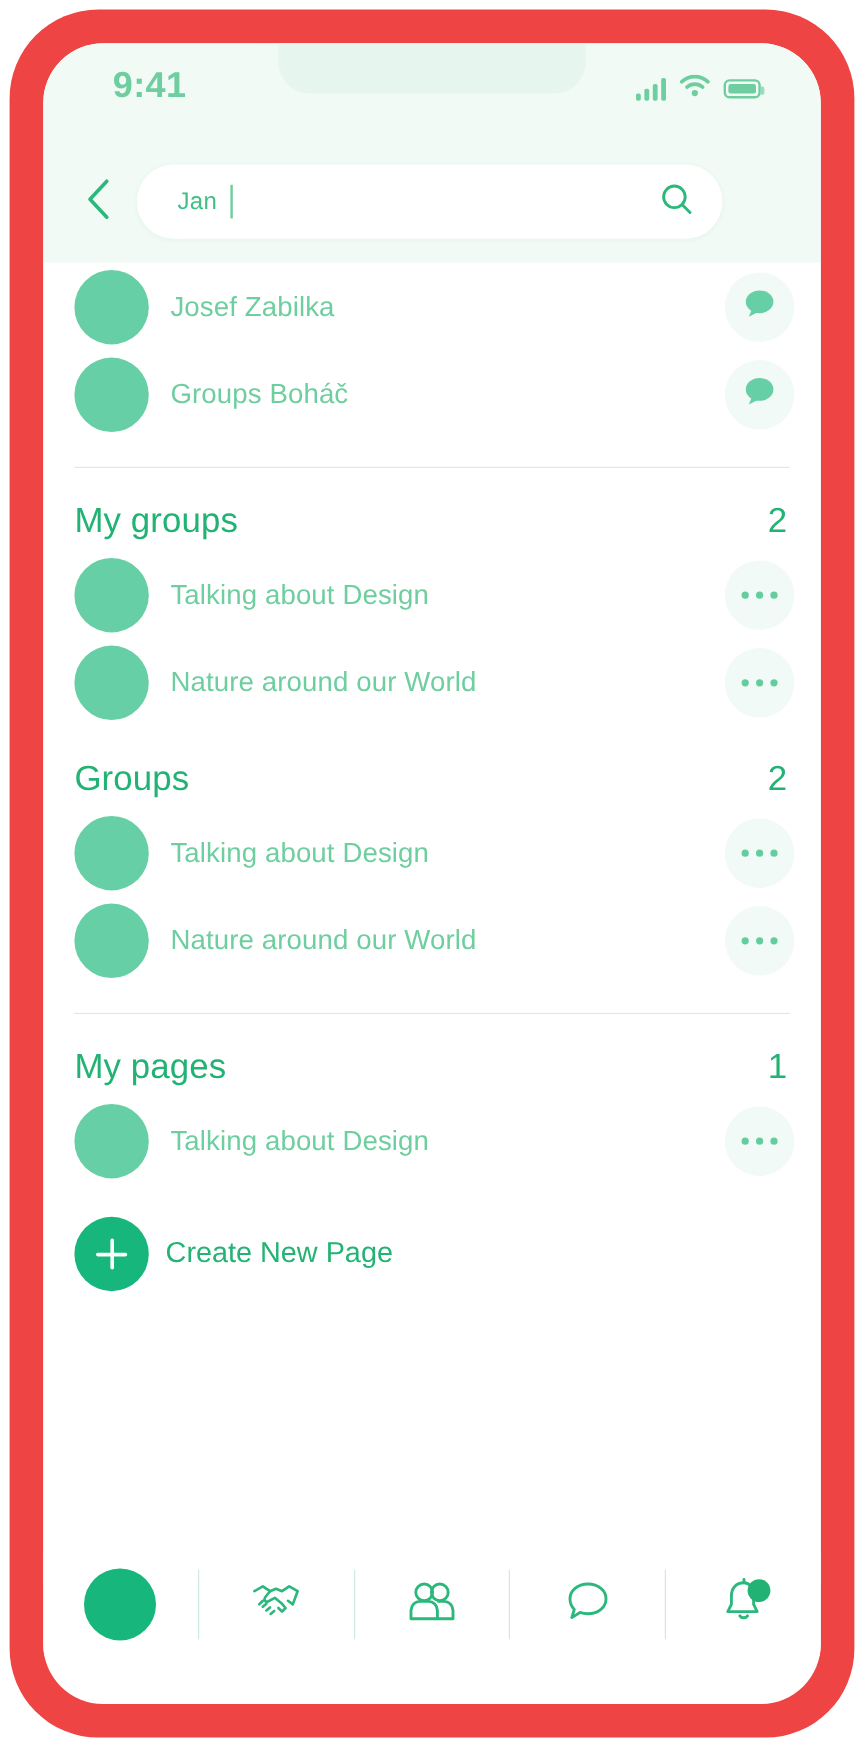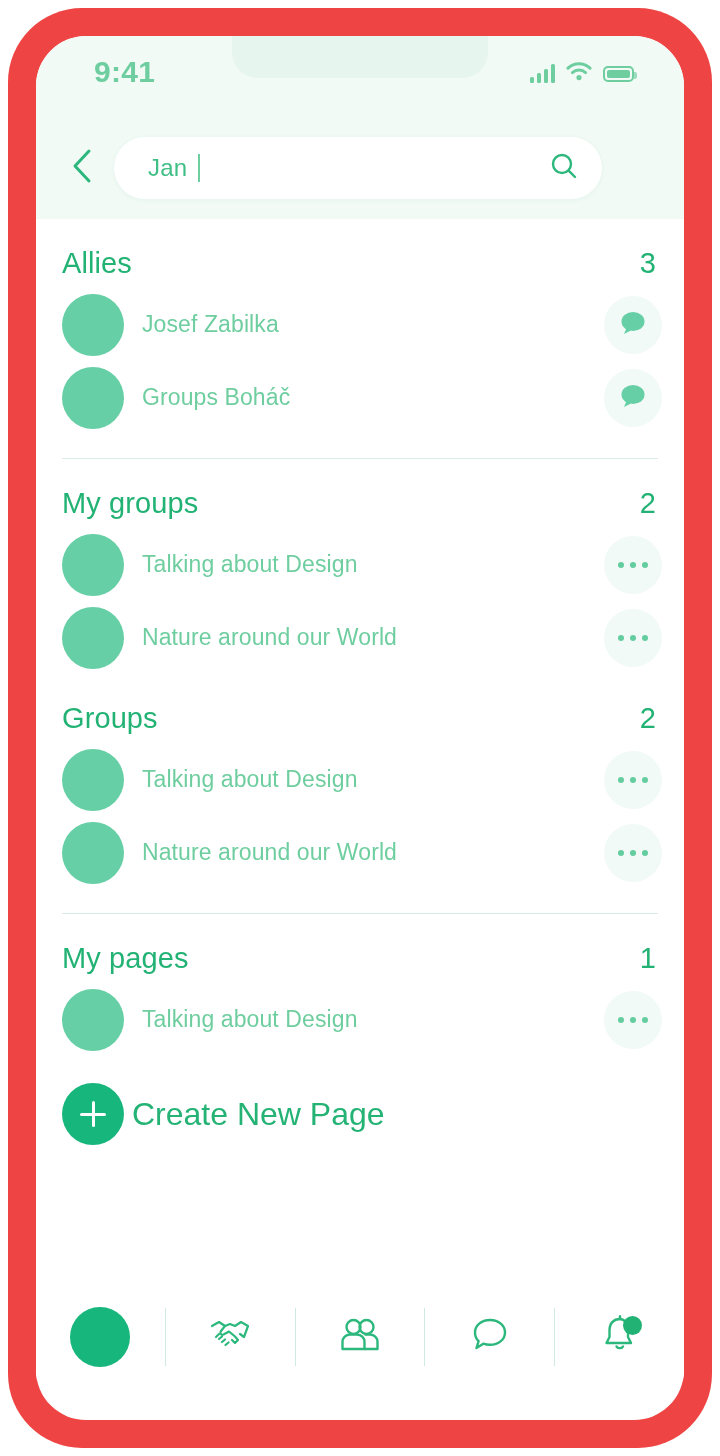--- a/index.html
+++ b/index.html
@@ -141,21 +141,21 @@
     width: 488px;
     height: 62px;
     background: #ffffff;
     border-radius: 31px;
     display: flex;
     align-items: center;
     box-shadow: 0 1px 4px rgba(80,160,125,0.07);
   }
   .search-value {
     margin-left: 34px;
-    font-size: 24px;
+    font-size: 20px;
     color: #3fbf85;
     letter-spacing: 0.2px;
   }
   .search-caret {
     width: 2px;
     height: 28px;
     background: #6ece9f;
     margin-left: 11px;
   }
   .search-icon-btn {
@@ -268,22 +268,22 @@
   }
   .create-circle .plus-v {
     position: absolute;
     width: 3px; height: 26px;
     background: #ffffff;
     border-radius: 2px;
   }
   .plus-wrap { position: relative; width: 26px; height: 26px;
     display:flex; align-items:center; justify-content:center; }
   .create-label {
-    margin-left: 8px;
-    font-size: 32px;
+    margin-left: 14px;
+    font-size: 24px;
     color: #24b375;
   }
 
   
   .bottom-nav {
     position: absolute;
     left: 0;
     bottom: 40px;
     width: 648px;
     height: 86px;
@@ -371,24 +371,20 @@
                 <path d="M19.6 19.6 L26 26" stroke="#2cb87c" stroke-width="2.4" fill="none" stroke-linecap="round"></path>
               </svg>
             </span>
           </span>
         </div>
       </div>
     </div>
 
     <div class="content">
 
-      <div class="section-head">
-        <span class="section-title">Allies</span>
-        <span class="section-count">3</span>
-      </div>
       <div class="row">
         <div class="avatar"></div>
         <span class="row-label">Josef Zabilka</span>
         <span class="action-circle">
           <span>
             <svg width="30" height="28" viewBox="0 0 30 28">
               <ellipse cx="15" cy="12.5" rx="11.5" ry="9.5" fill="#67cfa6"></ellipse>
               <path d="M8.5 19 L6 25 L13 21.5 Z" fill="#67cfa6"></path>
             </svg>
           </span>

